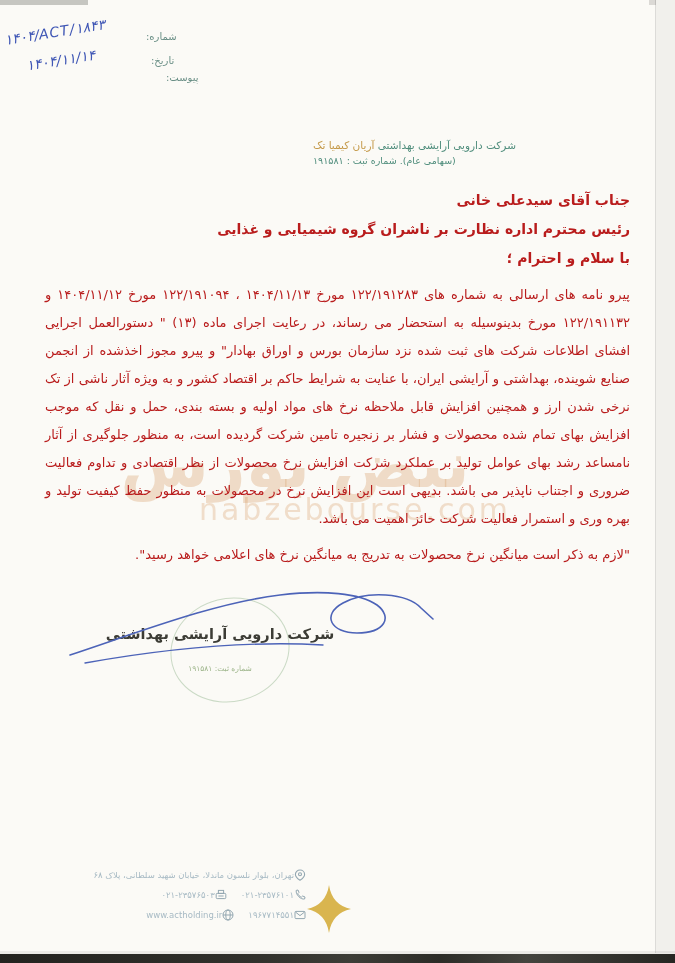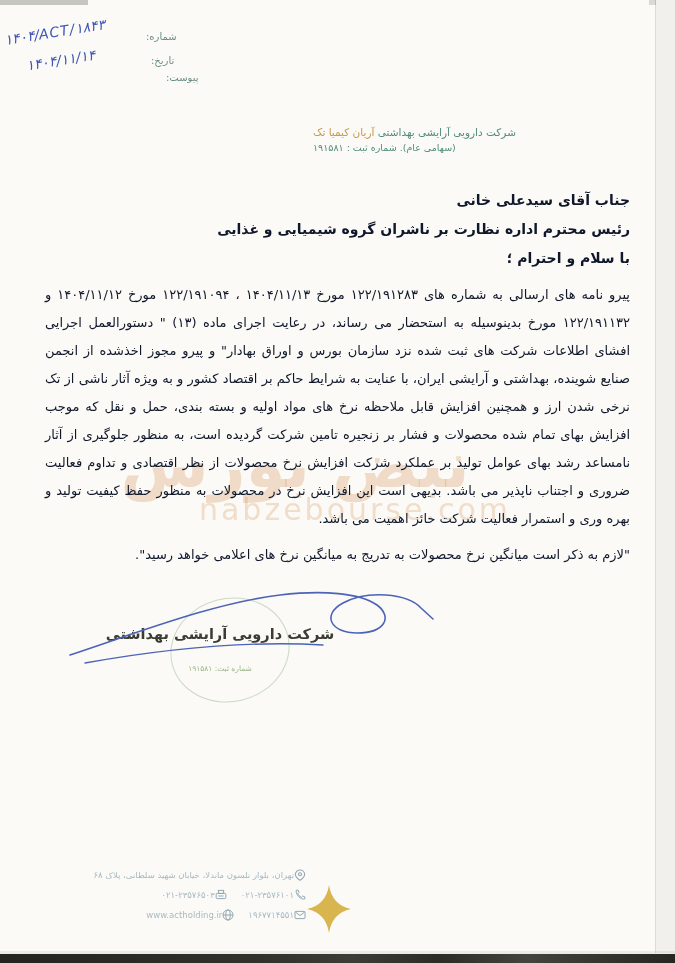--- a/index.html
+++ b/index.html
@@ -52,28 +52,28 @@
   .logo-block{position:absolute;top:24px;left:540px;width:122px;text-align:center;z-index:2;}
   .logo-acronym{
     font-family:"DejaVu Serif",serif;font-weight:bold;font-size:33px;line-height:1;
     color:#20584a;letter-spacing:3px;margin-top:2px;
   }
   .logo-subtitle{
     font-family:"DejaVu Serif",serif;font-size:7.5px;letter-spacing:1.6px;
     color:#51514b;margin-top:3px;white-space:nowrap;
   }
   .company-fa{
-    position:absolute;top:124px;right:132px;width:230px;z-index:2;
+    position:absolute;top:137px;right:132px;width:230px;z-index:2;
     direction:rtl;text-align:left;font-size:10.5px;line-height:16px;color:#4f8d7c;
   }
   .company-fa .hl{color:#c59a4a;}
   .company-reg{font-size:9.5px;color:#4f8d7c;}
 
   
-  .content{position:absolute;top:192px;right:45px;left:45px;z-index:2;direction:rtl;color:#0f172a;}
+  .content{position:absolute;top:192px;right:45px;left:45px;z-index:2;direction:rtl;color:#b91c1c;}
   .addr-line{font-size:14px;font-weight:bold;margin-bottom:13px;}
   .salutation{font-size:14px;font-weight:bold;margin-bottom:15px;}
   .para{font-size:13px;line-height:28px;text-align:justify;margin:0 0 14px 0;}
   .quote-line{font-size:13px;text-align:right;margin-top:2px;}
 
   
   .sig-block{position:absolute;top:622px;left:55px;width:330px;z-index:2;text-align:center;direction:rtl;}
   .sig-line{font-size:14.5px;font-weight:bold;color:#3c3c35;line-height:24px;}
   .sig-stamp-reg{font-size:7.5px;color:#9cb489;margin-top:18px;}
   .stamp-ellipse{

